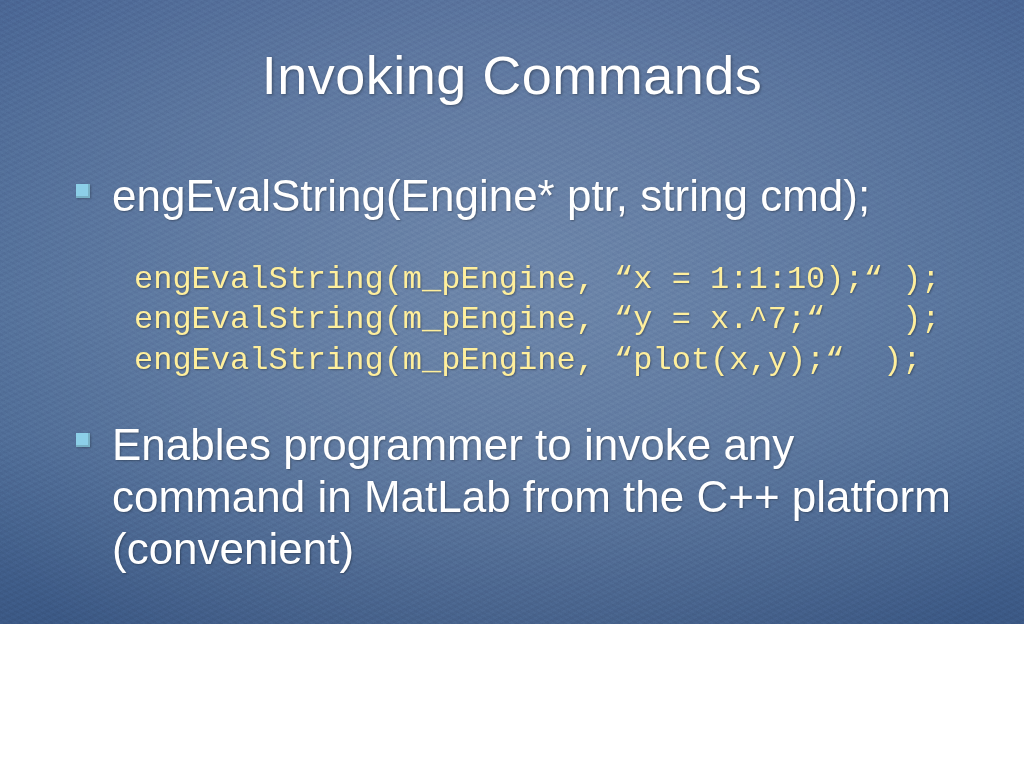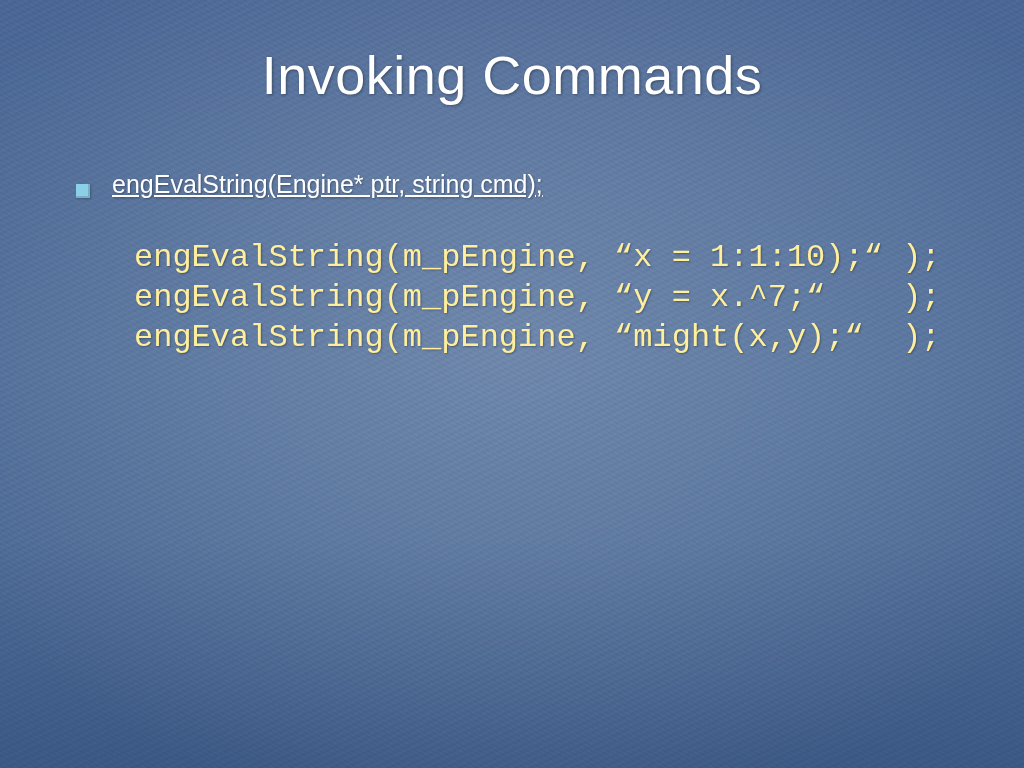--- a/index.html
+++ b/index.html
@@ -6,21 +6,21 @@
     margin: 0;
     padding: 0;
     width: 1024px;
     height: 768px;
     overflow: hidden;
     font-family: "Trebuchet MS", "Segoe UI", Verdana, sans-serif;
   }
   .slide {
     position: relative;
     width: 1024px;
-    height: 768px;
+    height: 624px;
     box-sizing: border-box;
     background:
       radial-gradient(ellipse 900px 700px at 50% 45%,
         rgba(255,255,255,0.18) 0%,
         rgba(255,255,255,0.10) 35%,
         rgba(255,255,255,0.00) 70%),
       linear-gradient(180deg, #4a6694 0%, #4d6a96 20%, #4f6d98 48%, #4c6a95 70%, #3b5884 100%);
     color: #ffffff;
   }
   
@@ -53,26 +53,25 @@
     right: 50px;
   }
   ul.bullets {
     list-style: none;
     padding: 0;
     margin: 0;
   }
   ul.bullets > li {
     position: relative;
     padding-left: 44px;
-    font-size: 25px;
+    font-size: 44px;
     line-height: 1.18;
     color: #ffffff;
     margin-bottom: 8px;
     text-shadow: 1px 1px 2px rgba(0,0,0,0.30);
-    text-decoration: underline;
   }
   ul.bullets > li::before {
     content: "";
     position: absolute;
     left: 8px;
     top: 14px;
     width: 14px;
     height: 14px;
     background: #8ccfe8;
     box-shadow: inset -2px -2px 0 rgba(0,0,0,0.15), 1px 1px 2px rgba(0,0,0,0.25);
@@ -101,21 +100,24 @@
     <ul class="bullets">
       <li>
         <span>engEvalString(Engine* ptr, string cmd);</span>
       </li>
     </ul>
 
     <div class="spacer-30"></div>
 
     <div class="code-block"><span>engEvalString(m_pEngine, “x = 1:1:10);“ );</span>
 <span>engEvalString(m_pEngine, “y = x.^7;“    );</span>
-<span>engEvalString(m_pEngine, “might(x,y);“  );</span></div>
+<span>engEvalString(m_pEngine, “plot(x,y);“  );</span></div>
 
     <div class="spacer-38"></div>
 
     <ul class="bullets">
+      <li>
+        <span>Enables programmer to invoke any command in MatLab from the C++ platform (convenient)</span>
+      </li>
     </ul>
   </div>
 
 </div>
 
 </body></html>

